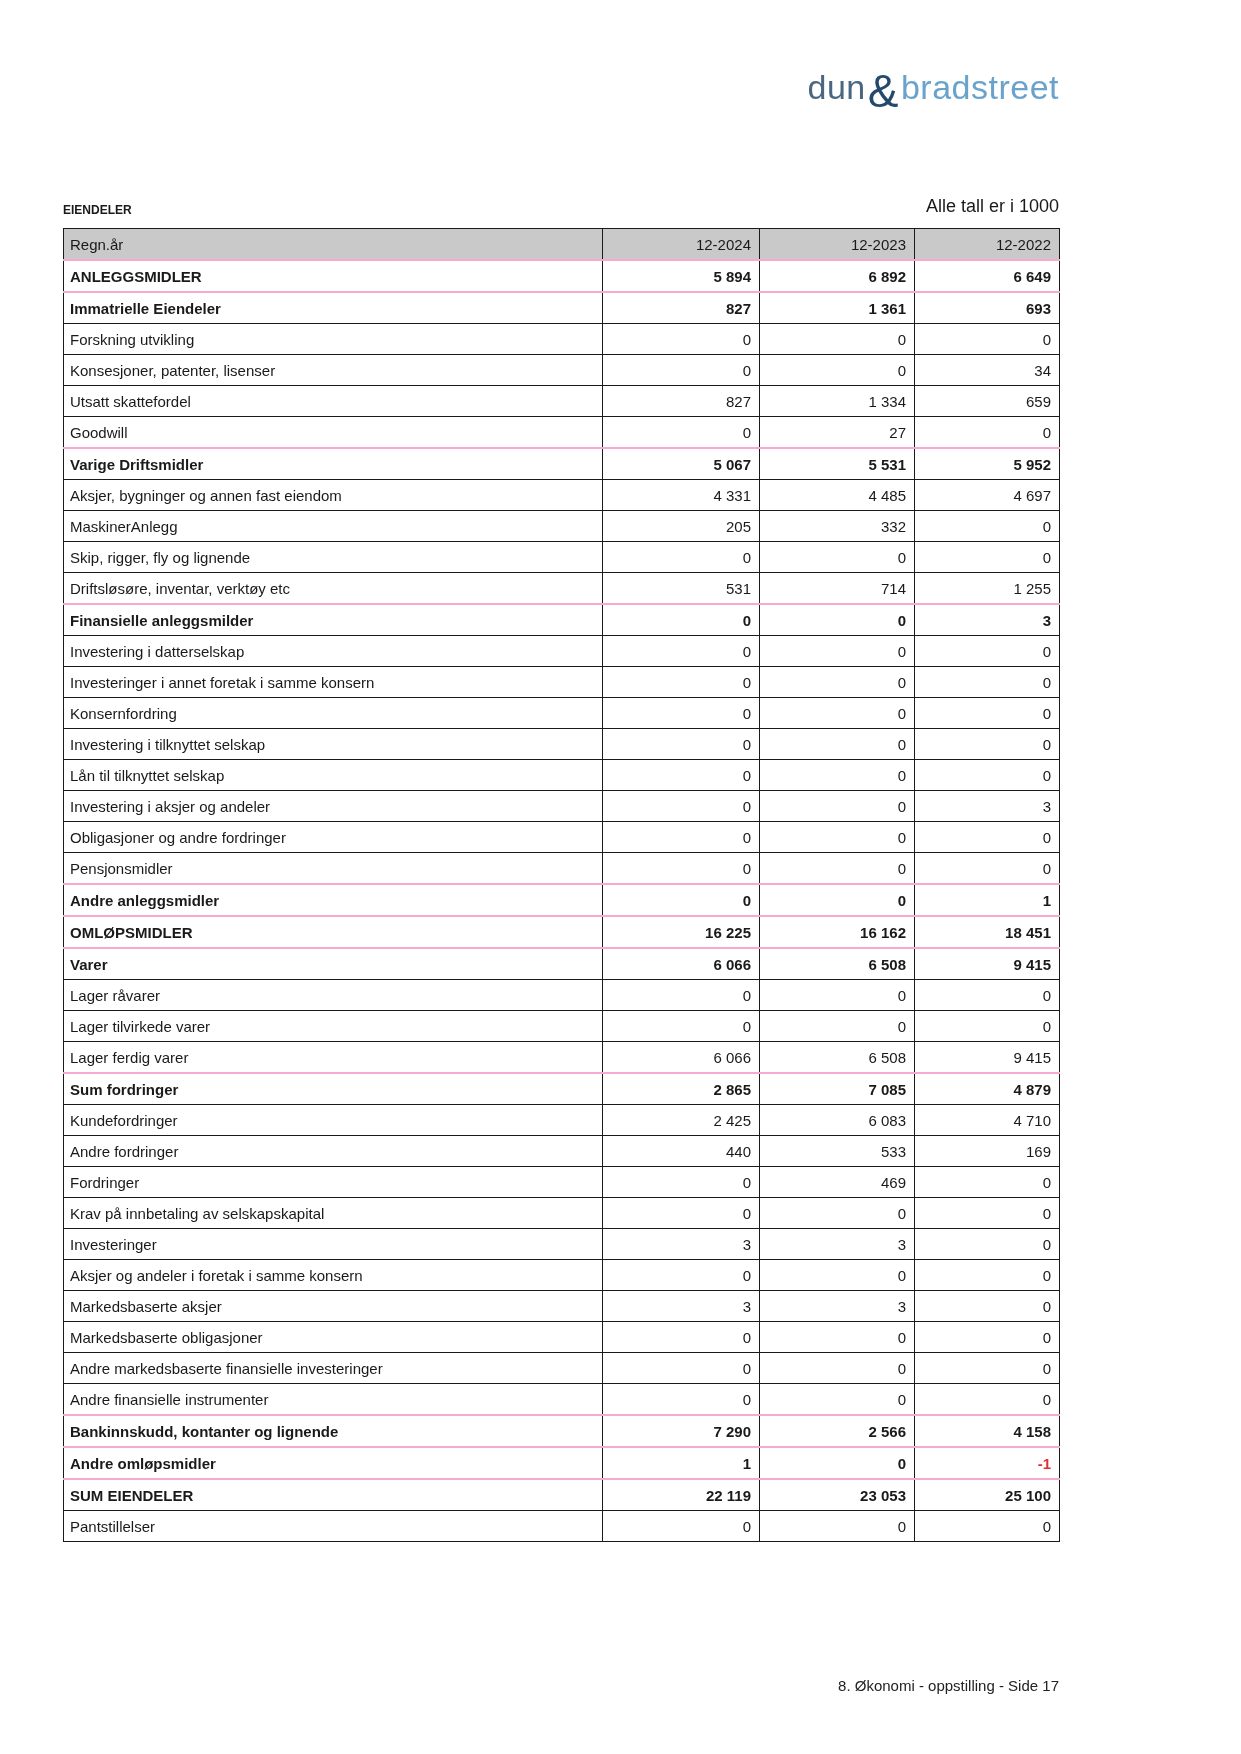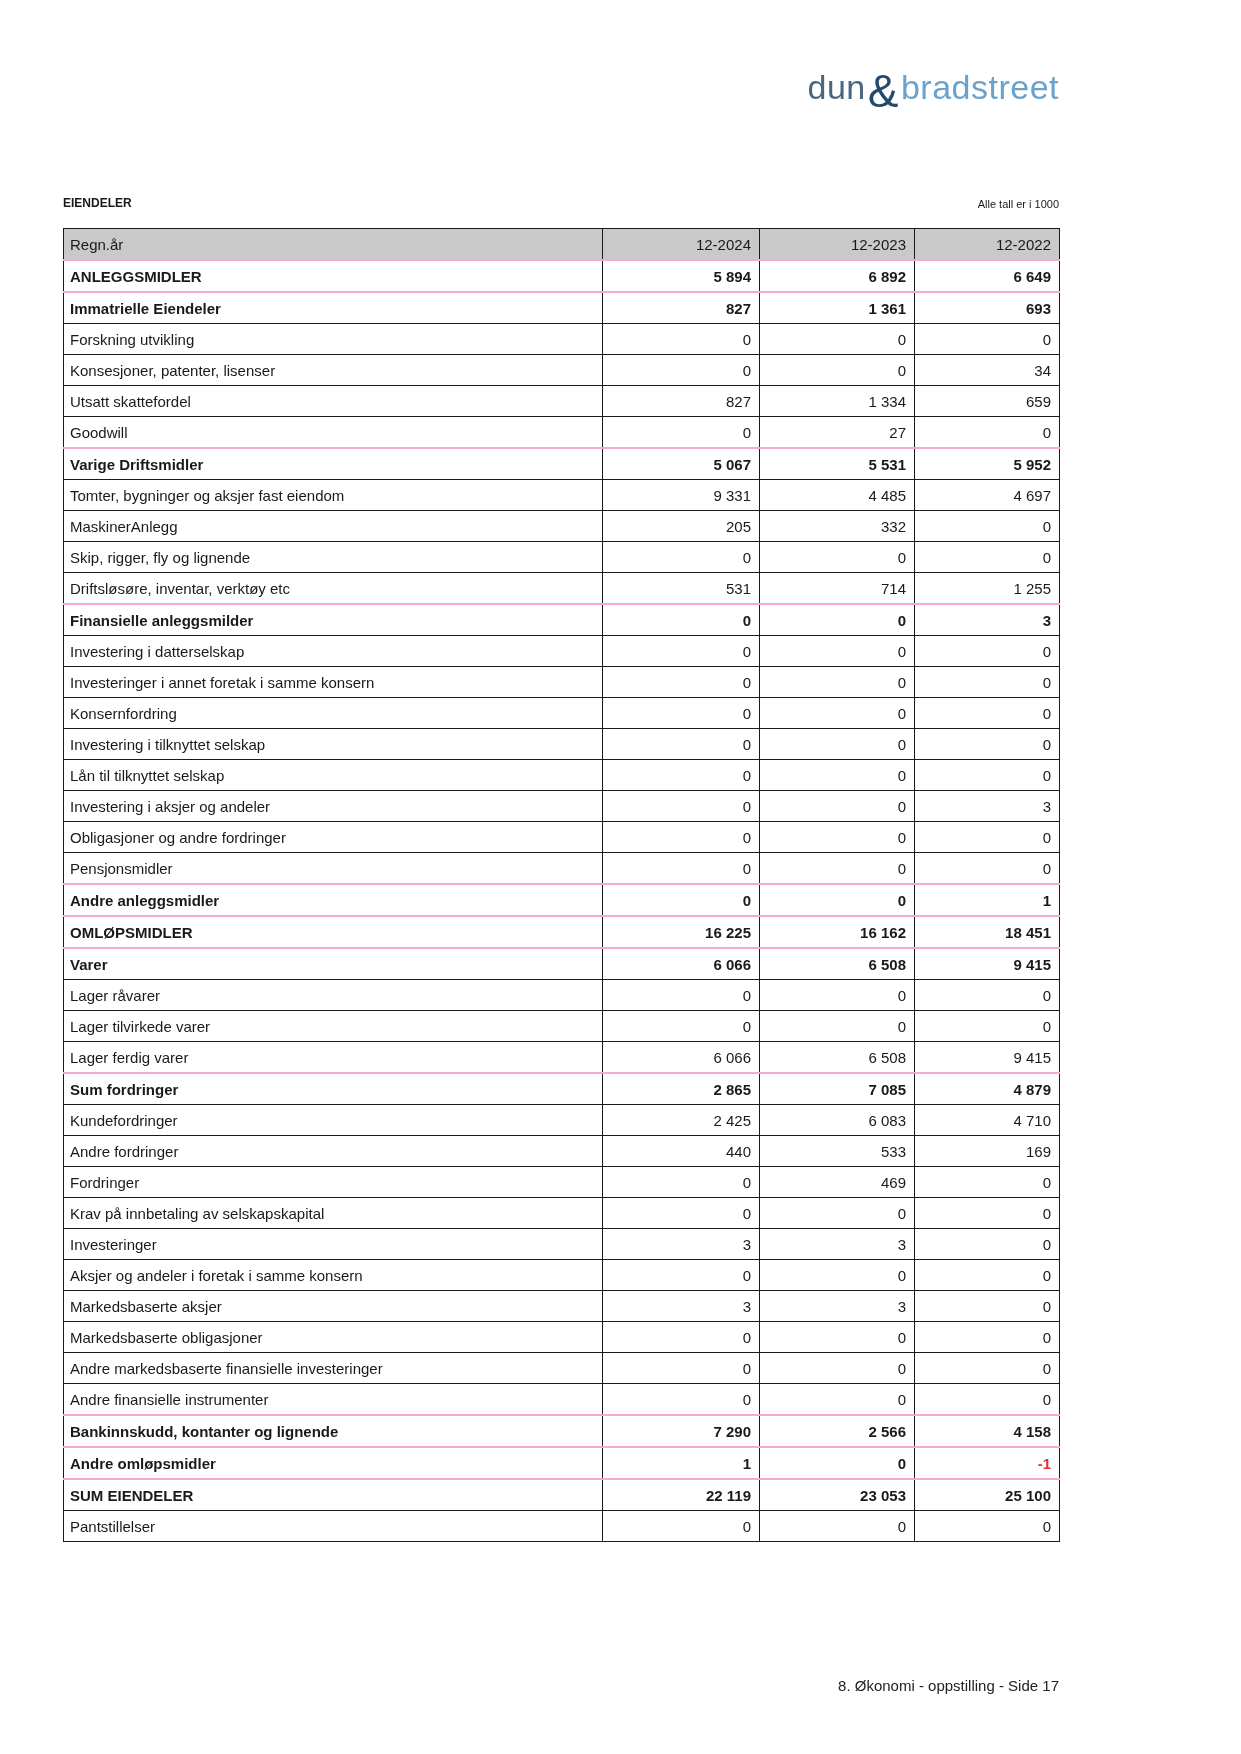--- a/index.html
+++ b/index.html
@@ -38,21 +38,21 @@
   .section-line{
     position:absolute;
     left:63px;
     width:996px;
     top:196px;
     display:flex;
     justify-content:space-between;
     align-items:flex-end;
   }
   .section-title{font-size:12px;font-weight:bold;}
-  .units-note{font-size:11px;font-weight:400;}
+  .units-note{font-size:18px;font-weight:400;}
 
   
   .fin-table-wrap{
     position:absolute;
     left:63px;
     top:228px;
     width:996px;
   }
   table.fin{
     width:996px;
@@ -162,22 +162,22 @@
             <td class="num">27</td>
             <td class="num">0</td>
           </tr>
           <tr class="bold-row">
             <td>Varige Driftsmidler</td>
             <td class="num">5 067</td>
             <td class="num">5 531</td>
             <td class="num">5 952</td>
           </tr>
           <tr>
-            <td>Tomter, bygninger og aksjer fast eiendom</td>
-            <td class="num">9 331</td>
+            <td>Aksjer, bygninger og annen fast eiendom</td>
+            <td class="num">4 331</td>
             <td class="num">4 485</td>
             <td class="num">4 697</td>
           </tr>
           <tr>
             <td>MaskinerAnlegg</td>
             <td class="num">205</td>
             <td class="num">332</td>
             <td class="num">0</td>
           </tr>
           <tr>

